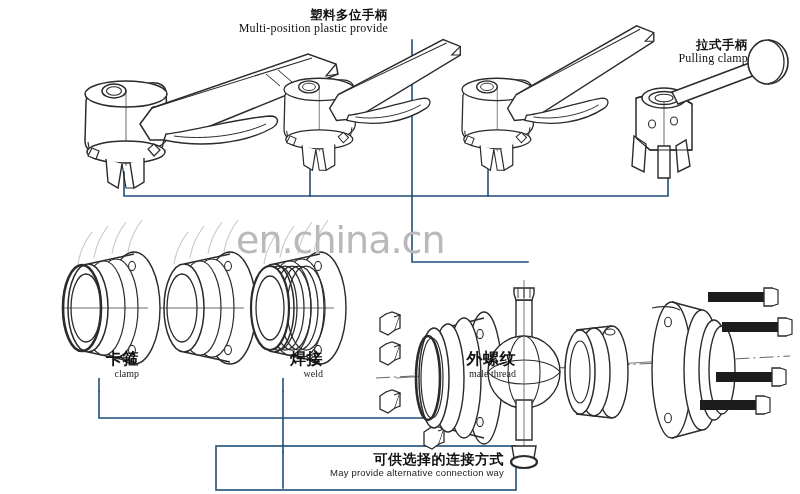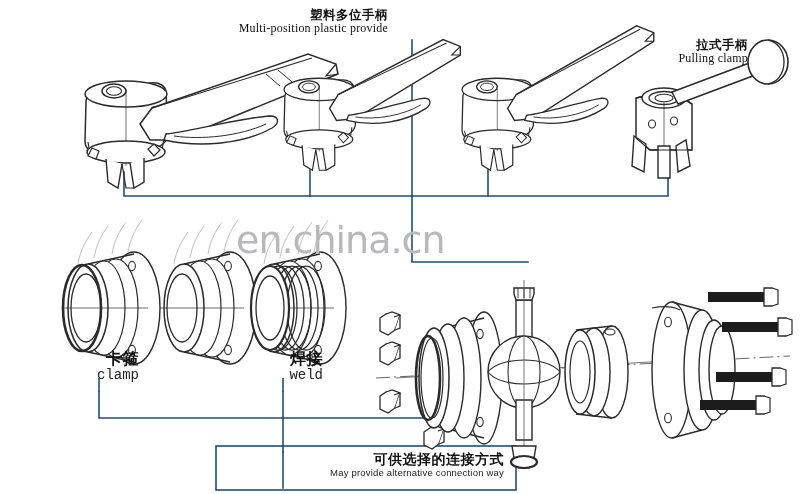--- a/index.html
+++ b/index.html
@@ -16,22 +16,22 @@
     font-family:"DejaVu Sans","Liberation Sans",sans-serif;
     font-weight:700;font-size:12.5px;letter-spacing:.5px;color:#111;
     white-space:nowrap;
   }
   .label .en{
     font-family:"Liberation Serif","DejaVu Serif",serif;
     font-size:12px;color:#111;white-space:nowrap;letter-spacing:.2px;
   }
   .small .cn{font-size:16px;}
   .small .en{
-    font-family:Liberation Mono, monospace;
-    font-size:14px;color:#222;letter-spacing:0;
+    font-family:Liberation Serif, serif;
+    font-size:10px;color:#222;letter-spacing:0;
   }
   .caption .cn{font-size:14px;}
   .caption .en{
     font-family:"Liberation Sans","DejaVu Sans",sans-serif;
     font-size:9.5px;color:#222;
   }
   #watermark{
     position:absolute;left:236px;top:218px;
     font-family:"DejaVu Sans","Liberation Sans",sans-serif;
     font-size:38px;color:#b9b9bd;letter-spacing:-1px;
@@ -347,19 +347,23 @@
   <div class="label small" style="left:59px;top:350px;width:80px;">
     <div class="cn">卡箍</div>
     <div class="en">clamp</div>
   </div>
 
   <div class="label small" style="left:243px;top:350px;width:80px;">
     <div class="cn">焊接</div>
     <div class="en">weld</div>
   </div>
 
+  <div class="label small" style="left:416px;top:350px;width:100px;">
+    <div class="cn">外螺纹</div>
+    <div class="en">male thread</div>
+  </div>
 
   <div class="label caption" style="left:204px;top:452px;width:300px;">
     <div class="cn">可供选择的连接方式</div>
     <div class="en">May provide alternative connection way</div>
   </div>
 
 </div>
 
 </body></html>

